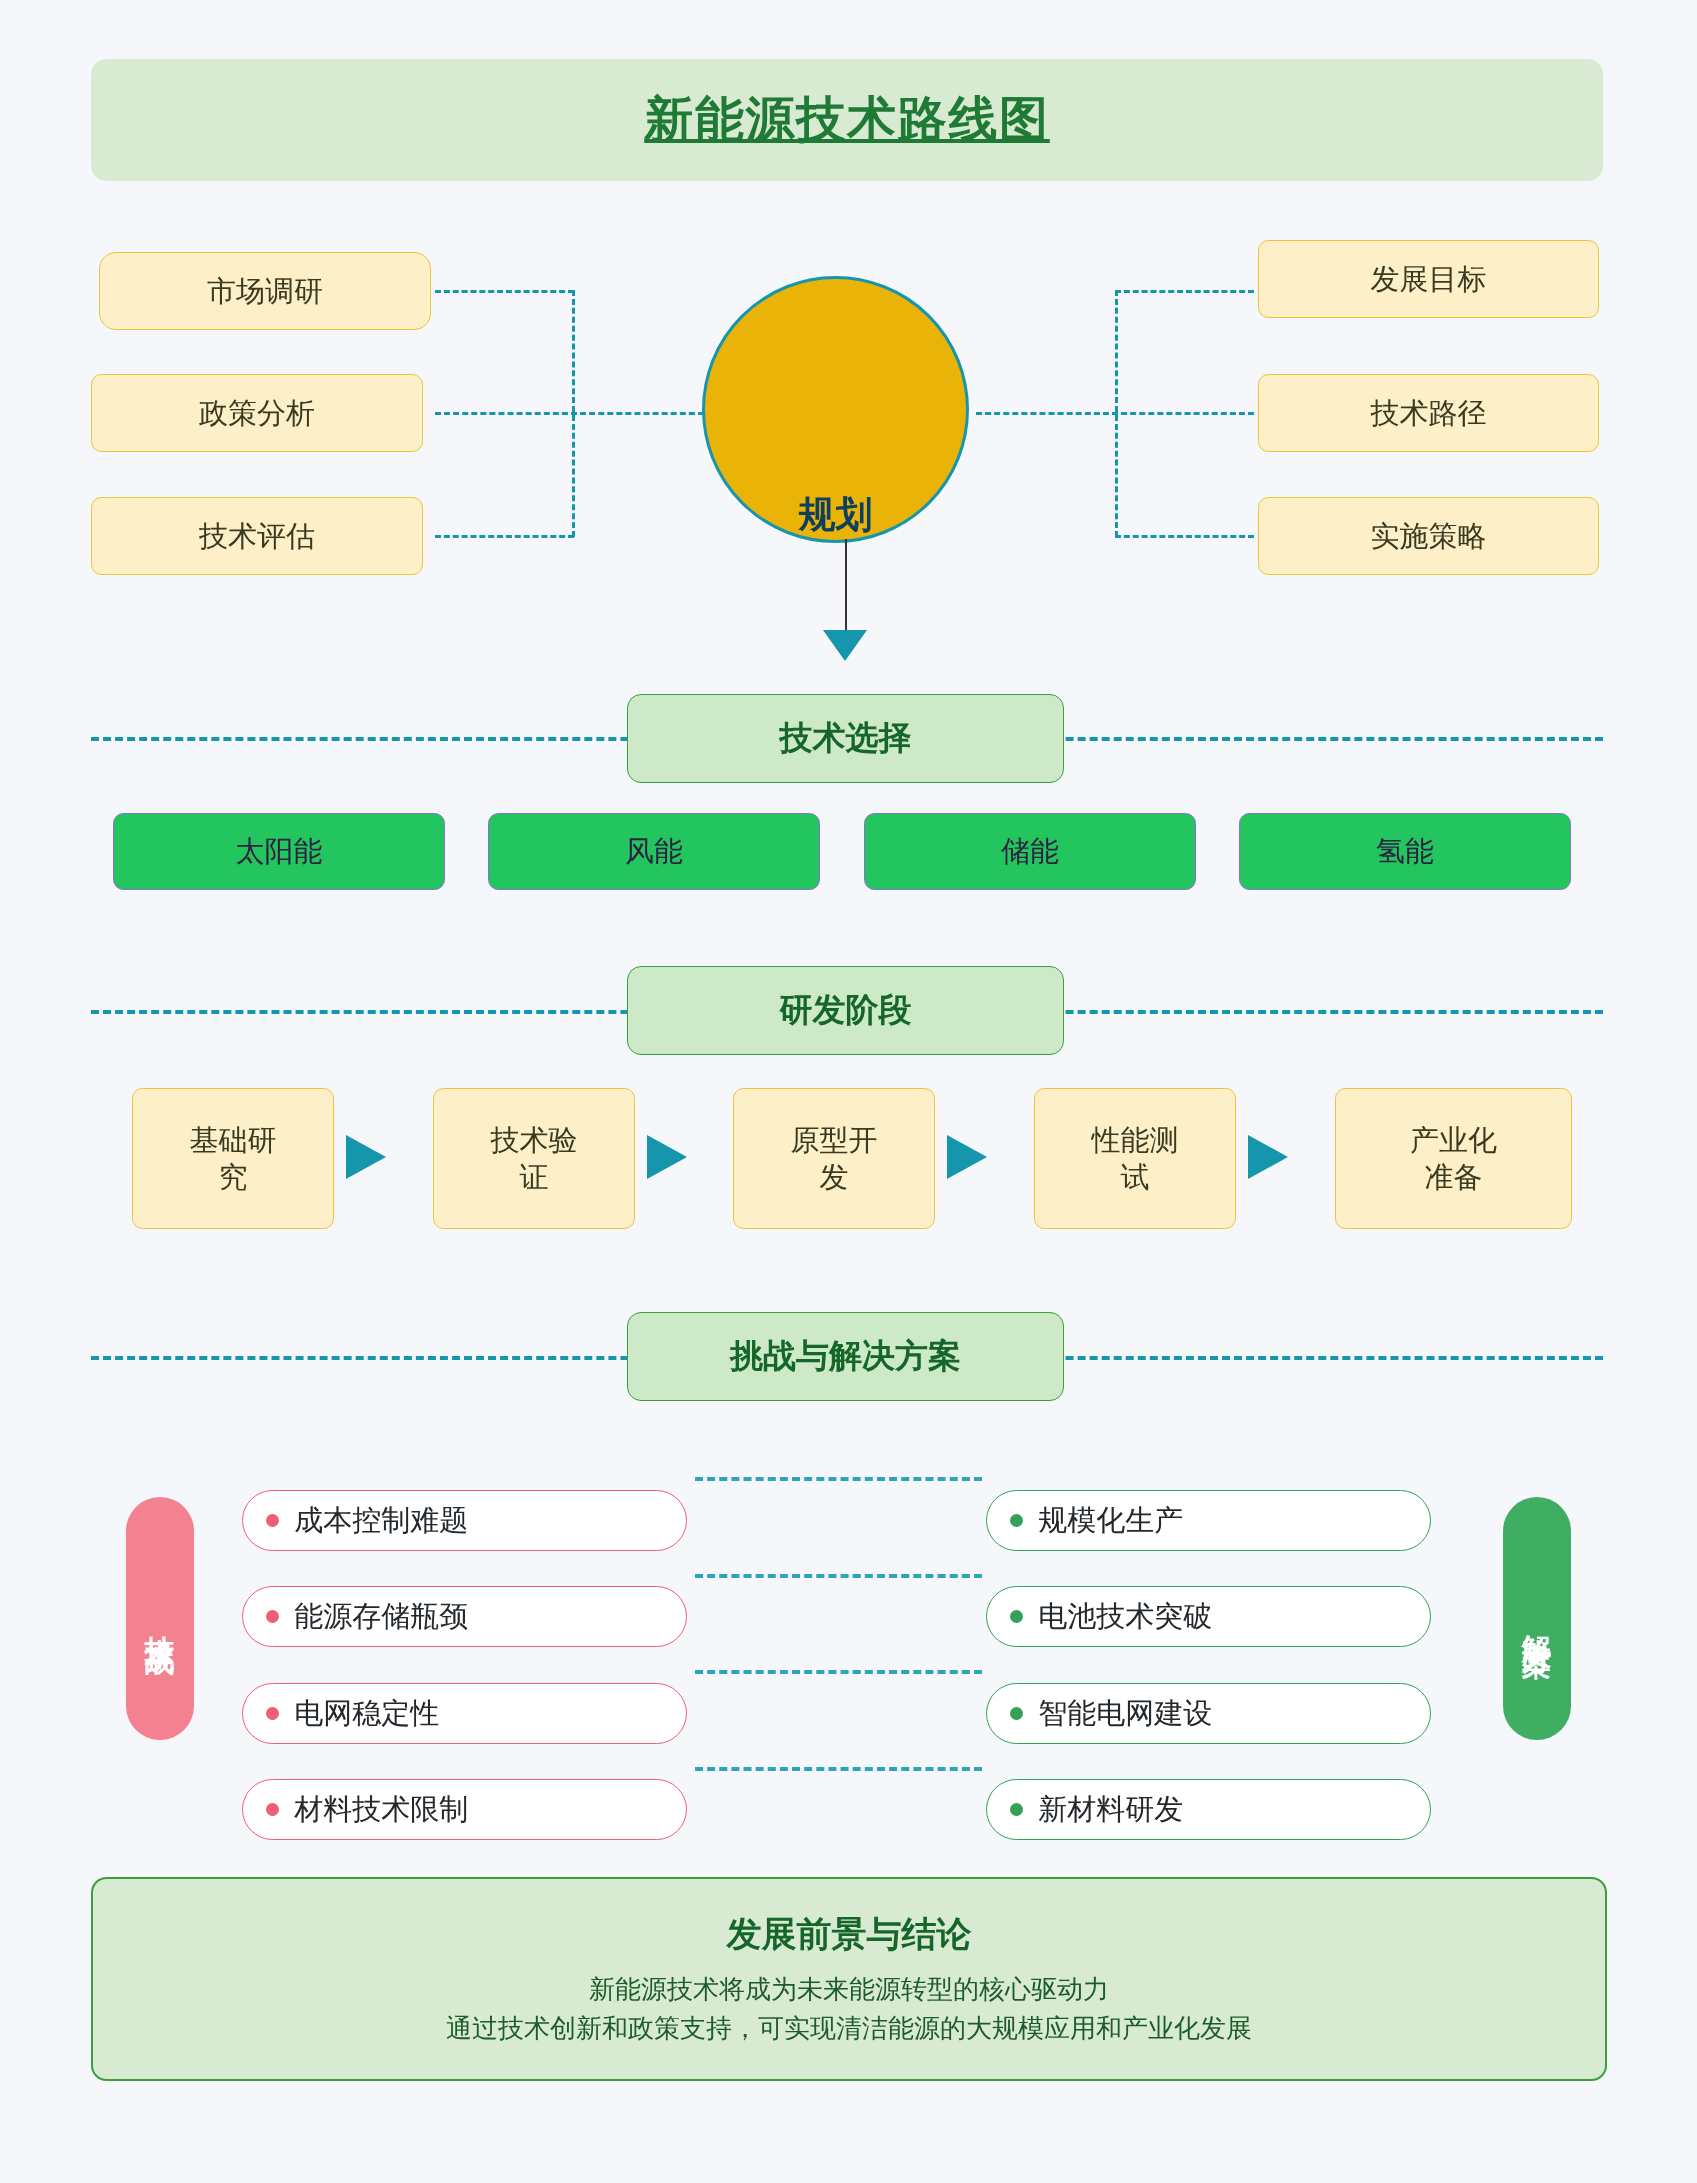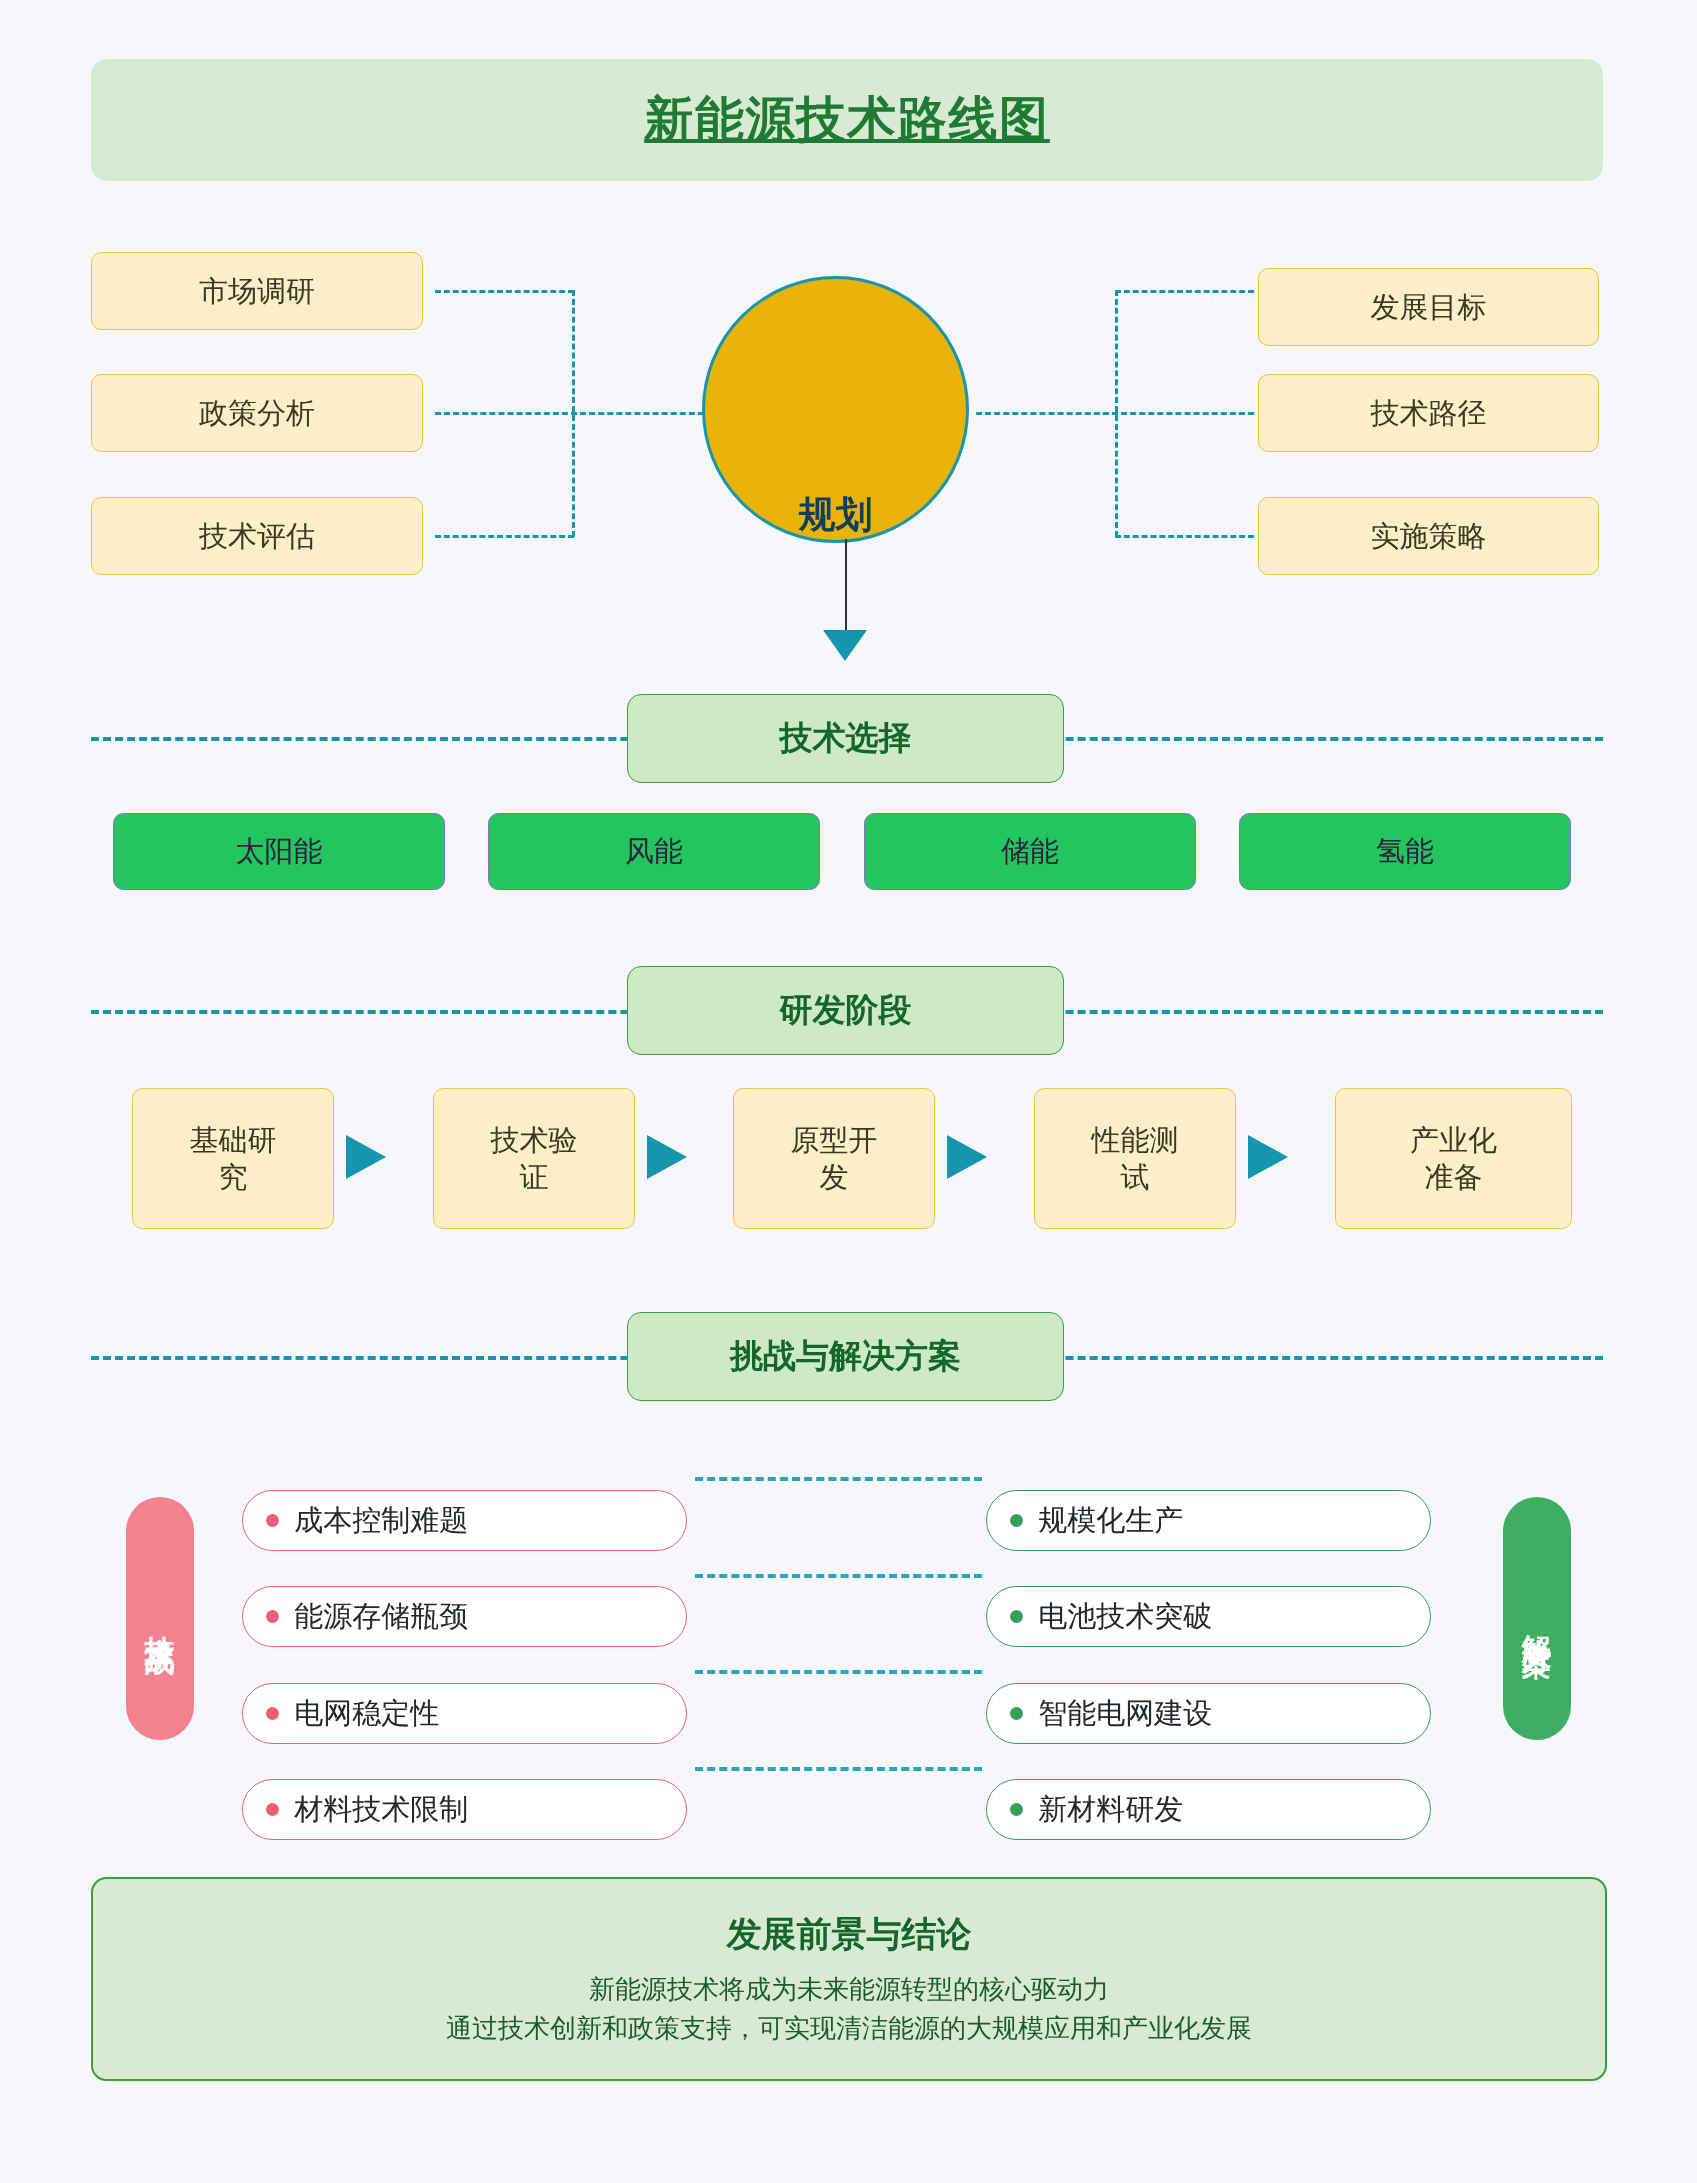--- a/index.html
+++ b/index.html
@@ -217,25 +217,25 @@
 </style>
 </head>
 <body>
 
 <div class="page">
 
   <div class="title-banner">
     <span class="title-text">新能源技术路线图</span>
   </div>
 
-  <div class="yellow-box" style="left:91px; top:252px; width:330px; height:76px;">市场调研</div>
+  <div class="yellow-box" style="left:99px; top:252px; width:330px; height:76px;border-radius:17px;">市场调研</div>
   <div class="yellow-box" style="left:91px; top:374px; width:330px; height:76px;">政策分析</div>
   <div class="yellow-box" style="left:91px; top:497px; width:330px; height:76px;">技术评估</div>
 
-  <div class="yellow-box" style="left:1258px; top:268px; width:339px; height:76px;">发展目标</div>
+  <div class="yellow-box" style="left:1258px; top:240px; width:339px; height:76px;">发展目标</div>
   <div class="yellow-box" style="left:1258px; top:374px; width:339px; height:76px;">技术路径</div>
   <div class="yellow-box" style="left:1258px; top:497px; width:339px; height:76px;">实施策略</div>
 
   <div class="dash-h" style="left:435px; top:290px; width:139px;"></div>
   <div class="dash-h" style="left:435px; top:412px; width:278px;"></div>
   <div class="dash-h" style="left:435px; top:535px; width:139px;"></div>
   <div class="dash-v" style="left:572px; top:290px; height:247px;"></div>
 
   <div class="dash-h" style="left:1115px; top:290px; width:139px;"></div>
   <div class="dash-h" style="left:976px; top:412px; width:278px;"></div>

